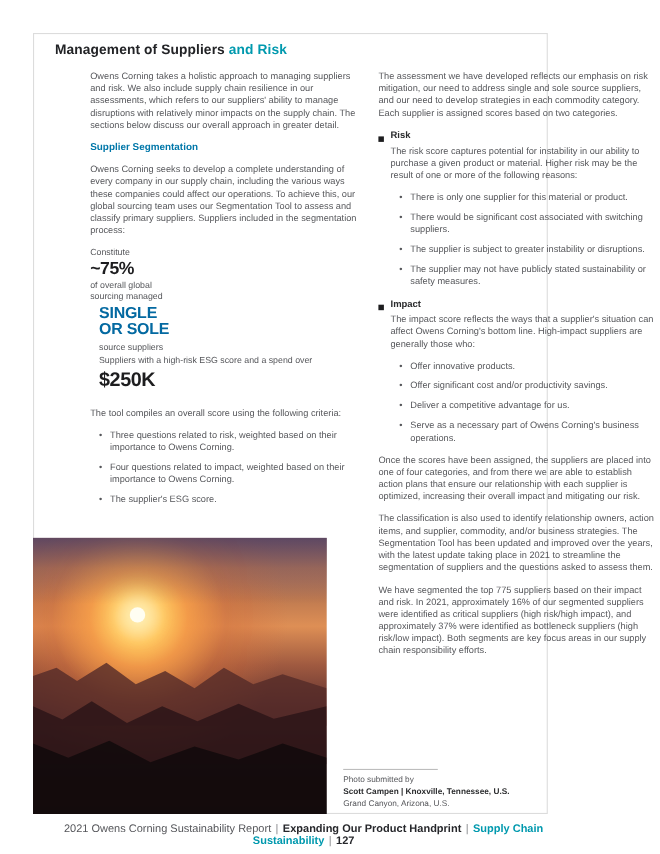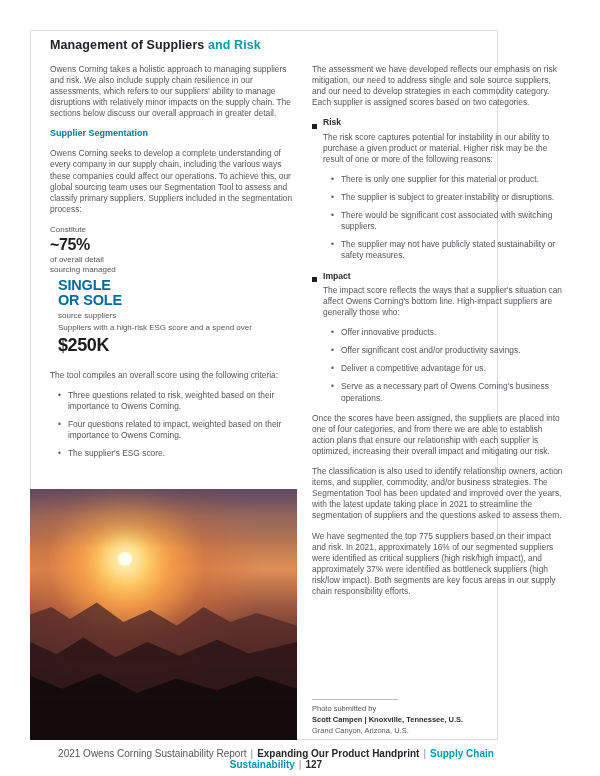--- a/index.html
+++ b/index.html
@@ -15,21 +15,21 @@
   .frame {
     position: absolute; left: 30px; top: 30px; right: 30px; bottom: 36px;
     border: 1px solid #dcdcdc; pointer-events: none;
   }
   .title {
     position: absolute; left: 50px; top: 38px; margin: 0;
     font-size: 12.5px; font-weight: bold; color: #222326; letter-spacing: 0.1px;
   }
   .title .accent { color: #0099ae; }
 
-  .col { position: absolute; top: 64px; font-size: 8.4px; line-height: 1.32; color: #55565a; }
+  .col { position: absolute; top: 64px; font-size: 8.4px; line-height: 1.32; color: #55565a; margin-left: 32px; }
   .col.left  { left: 50px;  width: 246px; }
   .col.right { left: 312px; width: 254px; }
   .col p { margin: 0 0 9px 0; }
 
   h2.subhead {
     margin: 2px 0 8px 0; font-size: 9px; font-weight: bold; color: #0077a9;
   }
 
   
   .stats { display: flex; align-items: stretch; margin: 10px 0 13px 0; flex-direction: column; }
@@ -118,21 +118,21 @@
     <p>Owens Corning takes a holistic approach to managing suppliers and risk. We also include supply chain resilience in our assessments, which refers to our suppliers' ability to manage disruptions with relatively minor impacts on the supply chain. The sections below discuss our overall approach in greater detail.</p>
 
     <h2 class="subhead">Supplier Segmentation</h2>
 
     <p>Owens Corning seeks to develop a complete understanding of every company in our supply chain, including the various ways these companies could affect our operations. To achieve this, our global sourcing team uses our Segmentation Tool to assess and classify primary suppliers. Suppliers included in the segmentation process:</p>
 
     <div class="stats">
       <div class="stat stat-1">
         <div class="small">Constitute</div>
         <div class="big">~75%</div>
-        <div class="small">of overall detail sourcing managed</div>
+        <div class="small">of overall global sourcing managed</div>
       </div>
       <div class="stat-divider"></div>
       <div class="stat stat-2">
         <div class="bigline">SINGLE</div>
         <div class="bigline">OR SOLE</div>
         <div class="small">source suppliers</div>
       </div>
       <div class="stat-divider"></div>
       <div class="stat stat-3">
         <div class="small">Suppliers with a high-risk ESG score and a spend over</div>
@@ -153,22 +153,22 @@
     <p>The assessment we have developed reflects our emphasis on risk mitigation, our need to address single and sole source suppliers, and our need to develop strategies in each commodity category. Each supplier is assigned scores based on two categories.</p>
 
     <div class="section">
       <div class="section-header">
         <span class="sq"></span>
         <span class="section-label">Risk</span>
       </div>
       <p class="body">The risk score captures potential for instability in our ability to purchase a given product or material. Higher risk may be the result of one or more of the following reasons:</p>
       <ul class="bullets">
         <li>There is only one supplier for this material or product.</li>
+        <li>There would be significant cost associated with switching suppliers.</li>
         <li>The supplier is subject to greater instability or disruptions.</li>
-        <li>There would be significant cost associated with switching suppliers.</li>
         <li>The supplier may not have publicly stated sustainability or safety measures.</li>
       </ul>
     </div>
 
     <div class="section">
       <div class="section-header">
         <span class="sq"></span>
         <span class="section-label">Impact</span>
       </div>
       <p class="body">The impact score reflects the ways that a supplier's situation can affect Owens Corning's bottom line. High-impact suppliers are generally those who:</p>

